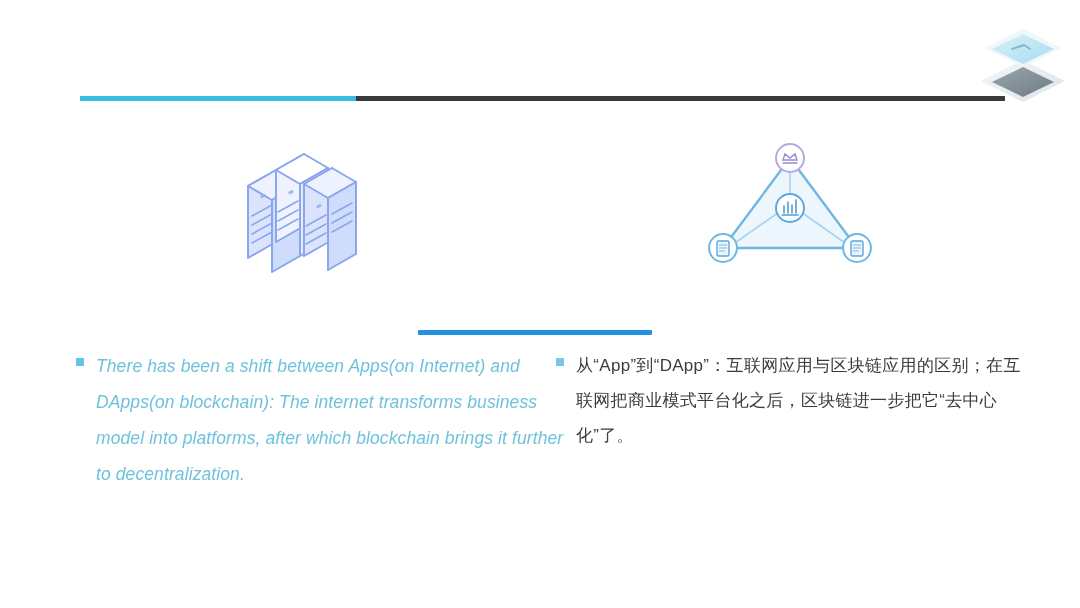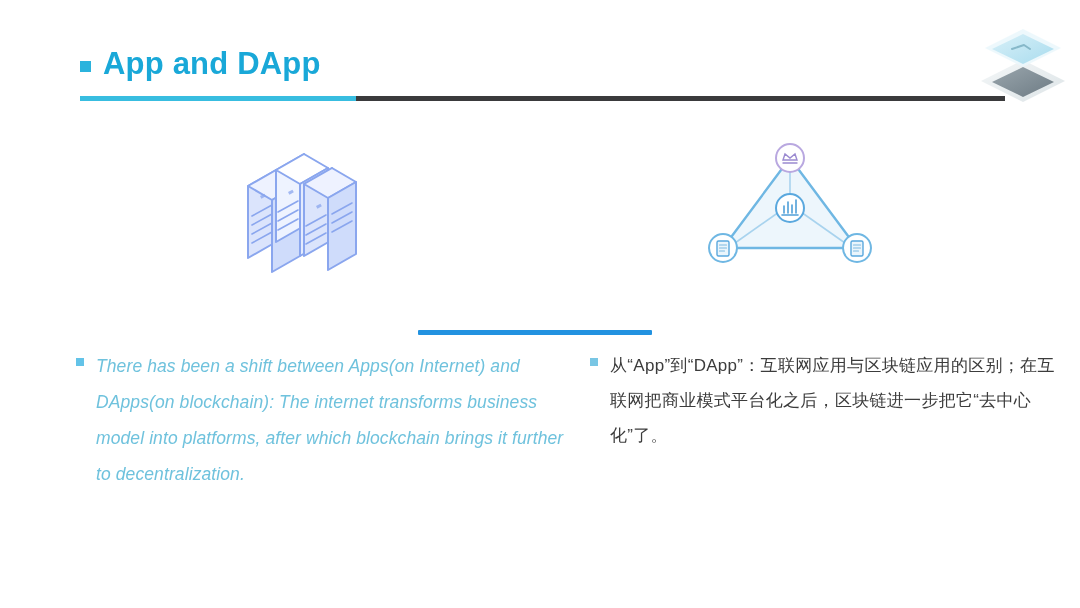--- a/index.html
+++ b/index.html
@@ -118,21 +118,21 @@
     left: 0;
     top: 348px;
     width: 1080px;
   }
   .bullet-block {
     position: absolute;
     display: flex;
     align-items: flex-start;
   }
   #col-en { left: 76px; top: 0; width: 492px; font-style: italic; }
-  #col-zh { left: 590px; top: 0; width: 470px; }
+  #col-zh { left: 556px; top: 0; width: 470px; }
 
   .sq-bullet {
     width: 8px;
     height: 8px;
     flex: none;
     background: #63c3e8;
     margin-top: 10px;
     margin-right: 12px;
   }
   #col-zh .sq-bullet { background: #79c6e4; }
@@ -148,24 +148,20 @@
     line-height: 35px;
     color: #3c3c3c;
     letter-spacing: 0.3px;
   }
 </style>
 </head>
 <body>
 
 <div id="title-bar">
 
-  <div id="title-row">
-    <div id="title-bullet"></div>
-    <div id="page-title">App and DApp</div>
-  </div>
 
   <div id="rule-wrap">
     <div id="rule-dark"></div>
     <div id="rule-cyan"></div>
   </div>
 
   <div id="corner-deco">
     <svg width="90" height="80" viewBox="0 0 90 80">
       <defs>
         <linearGradient id="gTop" x1="0" y1="0" x2="1" y2="1">

